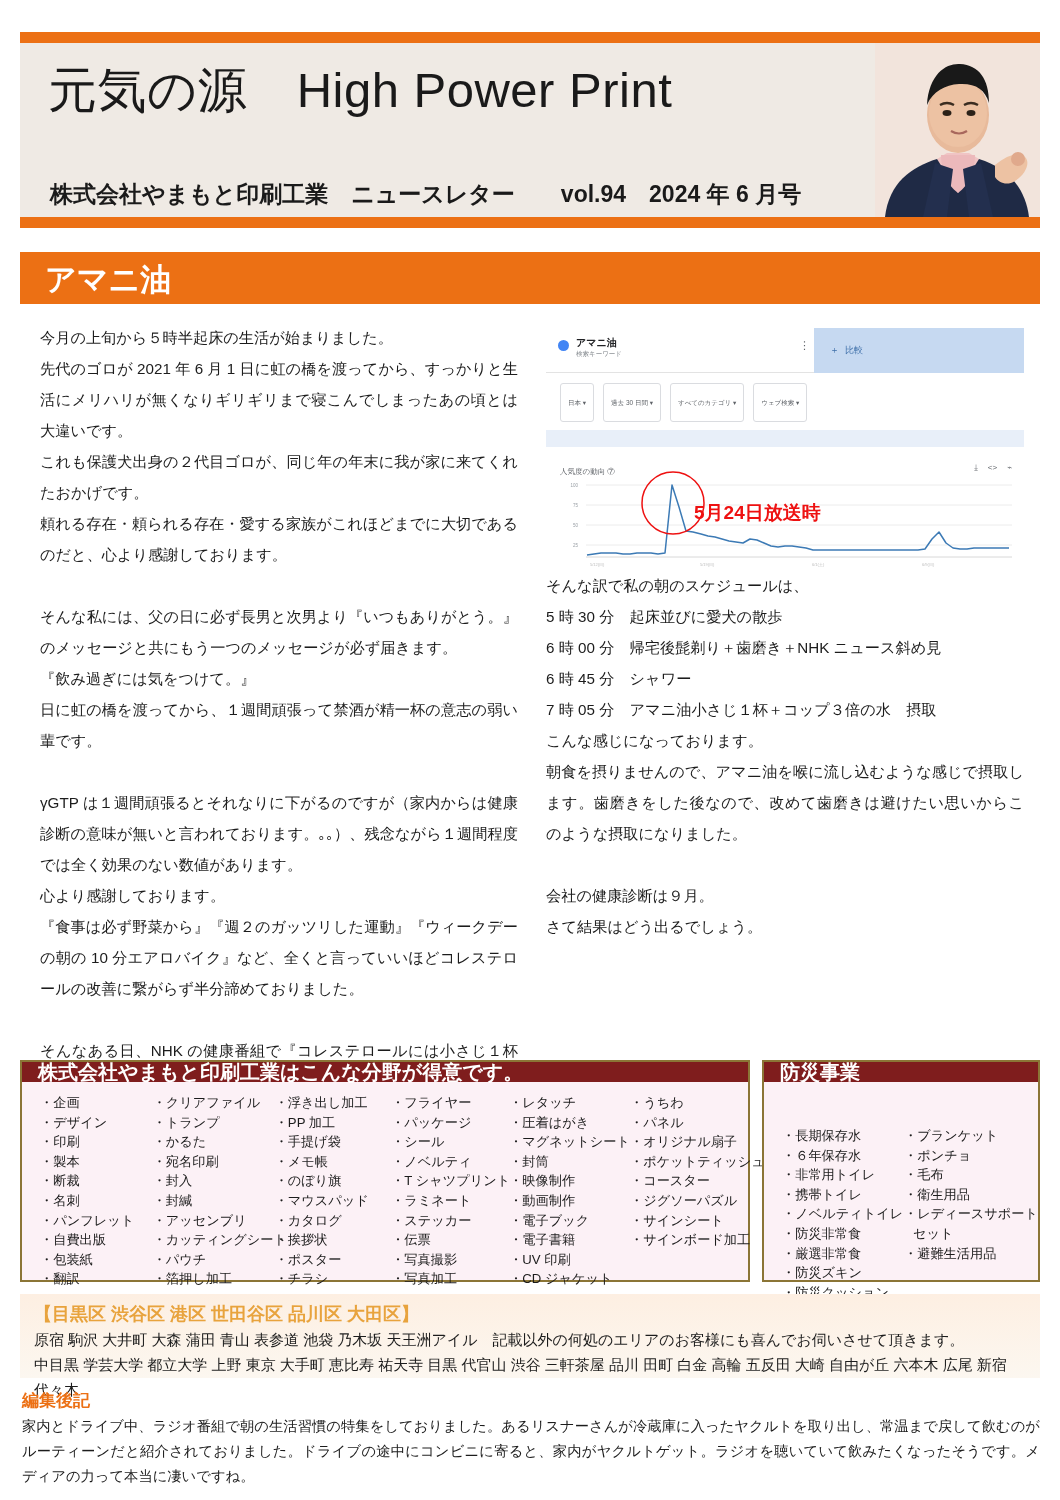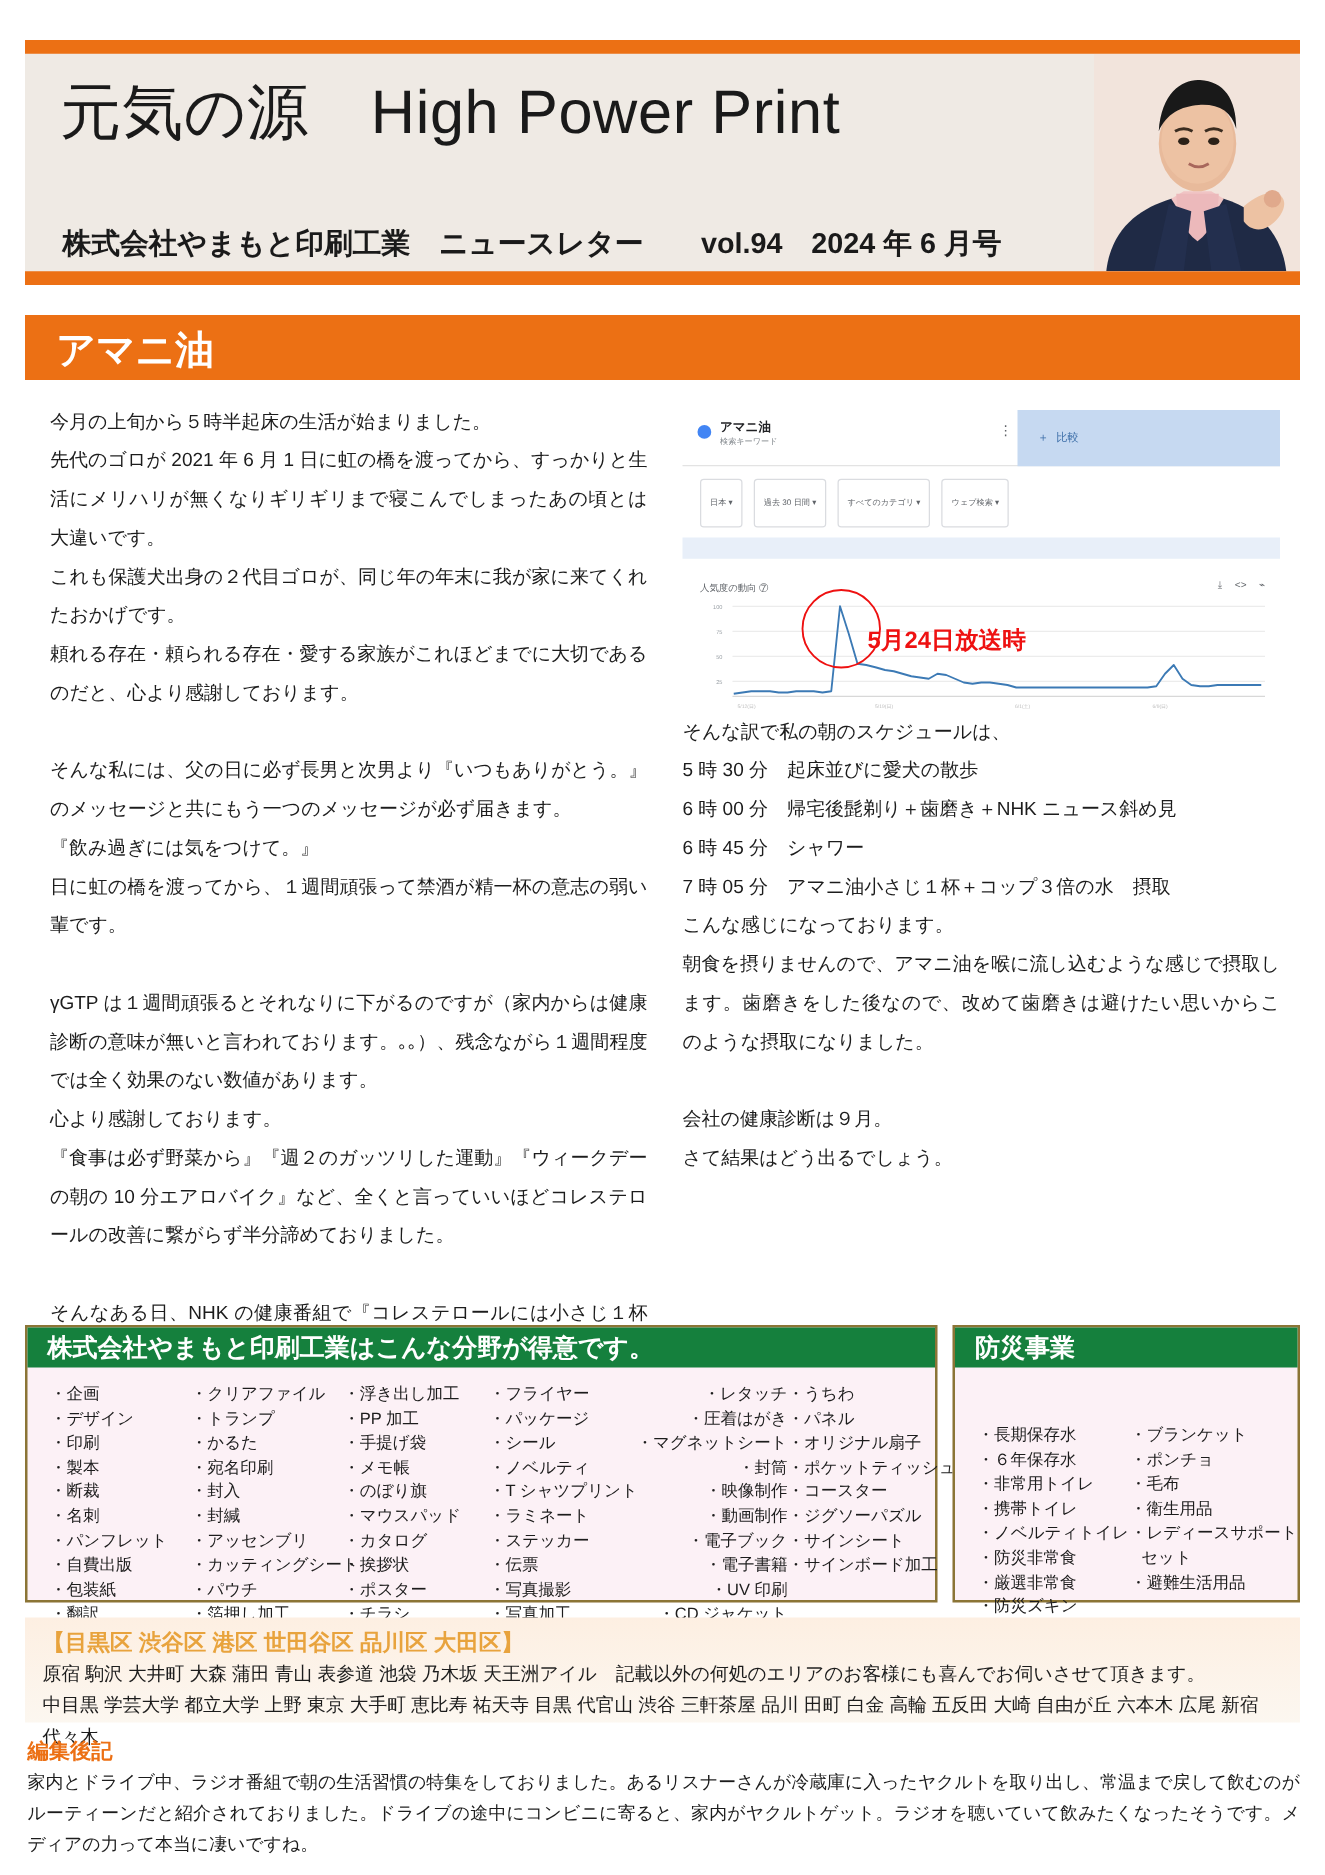--- a/index.html
+++ b/index.html
@@ -86,29 +86,29 @@
   }
 
   
   .boxes { position: absolute; left: 20px; top: 1060px; width: 1020px; height: 222px; }
   .box {
     position: absolute; top: 0; border: 2px solid #8B7536;
     background: #FCF1F6; height: 222px;
   }
   .box-services { left: 0; width: 730px; }
   .box-bousai { left: 742px; width: 278px; }
-  .box-head { height: 32px; background: #15803d; display: flex; align-items: center; padding-left: 16px; }
+  .box-head { height: 20px; background: #7f1d1d; display: flex; align-items: center; padding-left: 16px; }
   .box-head span { font-size: 20px; font-weight: 700; color: #ffffff; }
   .box-body { display: flex; padding: 11px 0 0 18px; }
   .box-col { font-size: 13.2px; line-height: 19.6px; color: #1c1c1c; }
   .box-services .box-col { width: 118px; }
   .box-services .box-col:nth-child(2),
   .box-services .box-col:nth-child(3) { width: 122px; }
   .box-services .box-col:nth-child(4) { width: 118px; }
-  .box-services .box-col:nth-child(5) { width: 122px; text-align: right; }
+  .box-services .box-col:nth-child(5) { width: 122px; }
   .box-bousai .box-col { width: 122px; margin-top: 33px; }
   .box-col div { white-space: nowrap; }
   .box-col div.cont { padding-left: 9px; }
 
   
   .areas {
     position: absolute; left: 20px; top: 1294px; width: 1020px; height: 84px;
     background: linear-gradient(to bottom, #FDEFE2, #FCF7F0);
     padding: 7px 14px 0 14px;
   }

